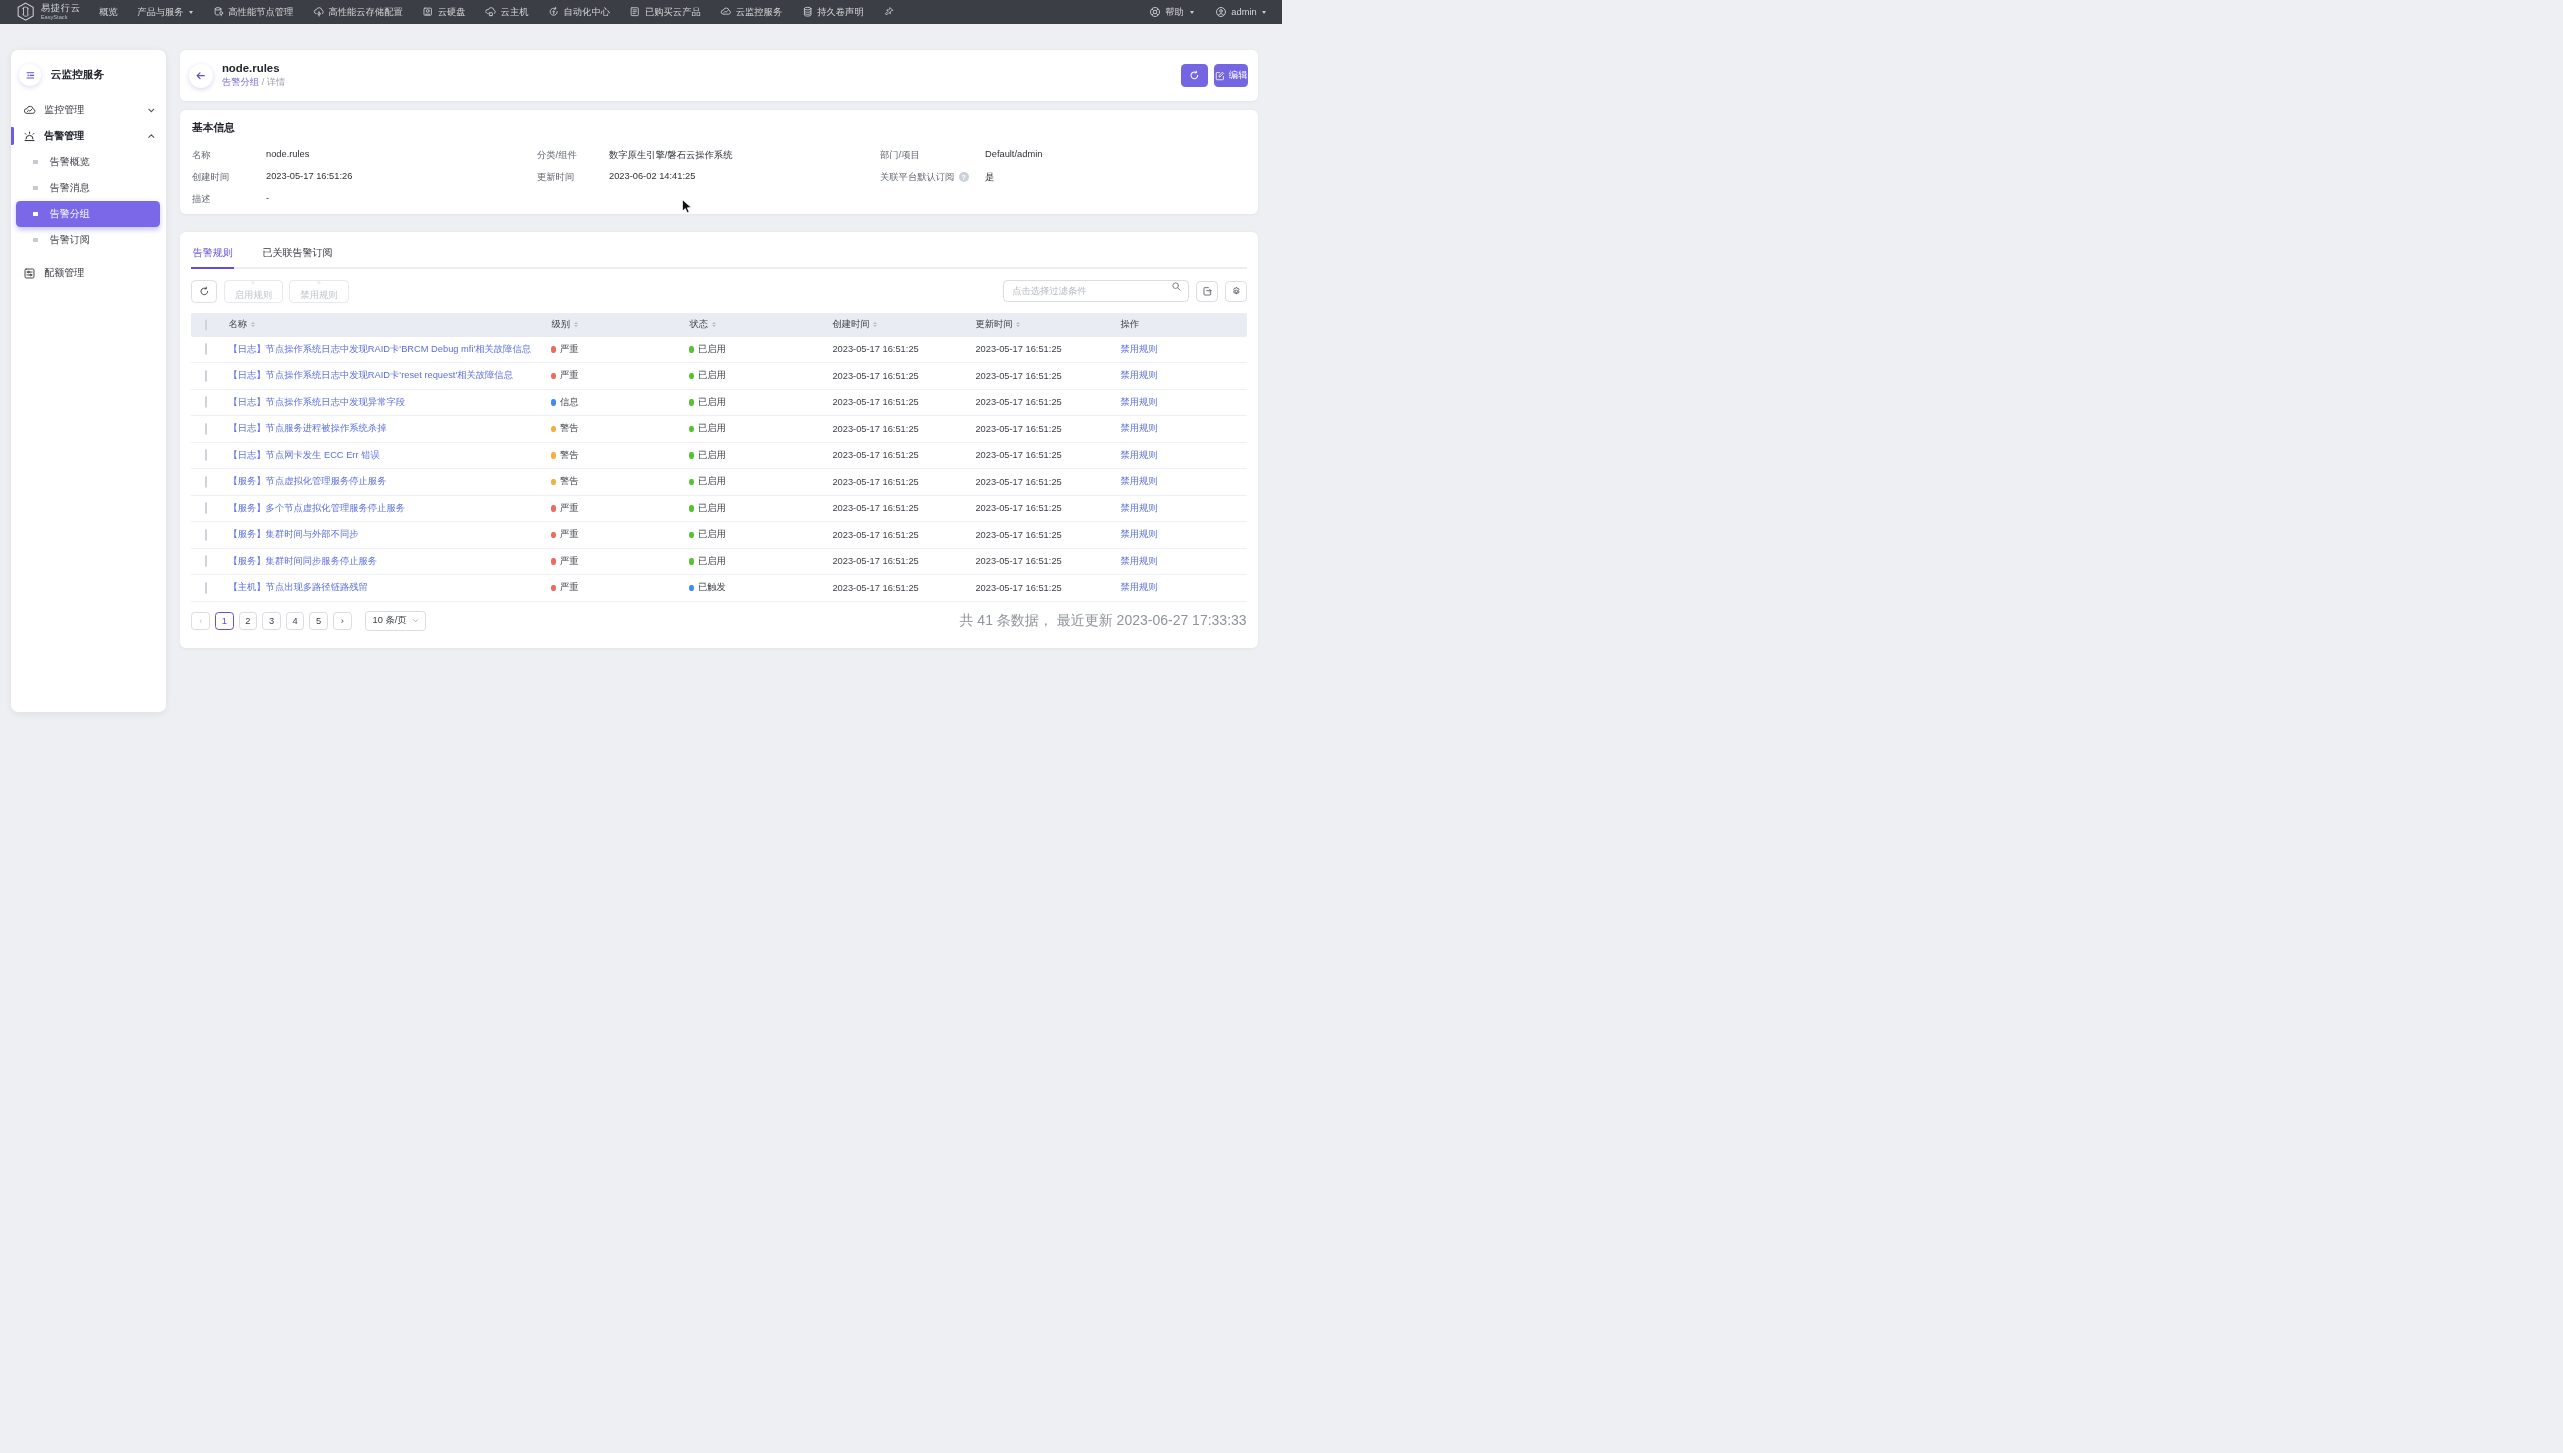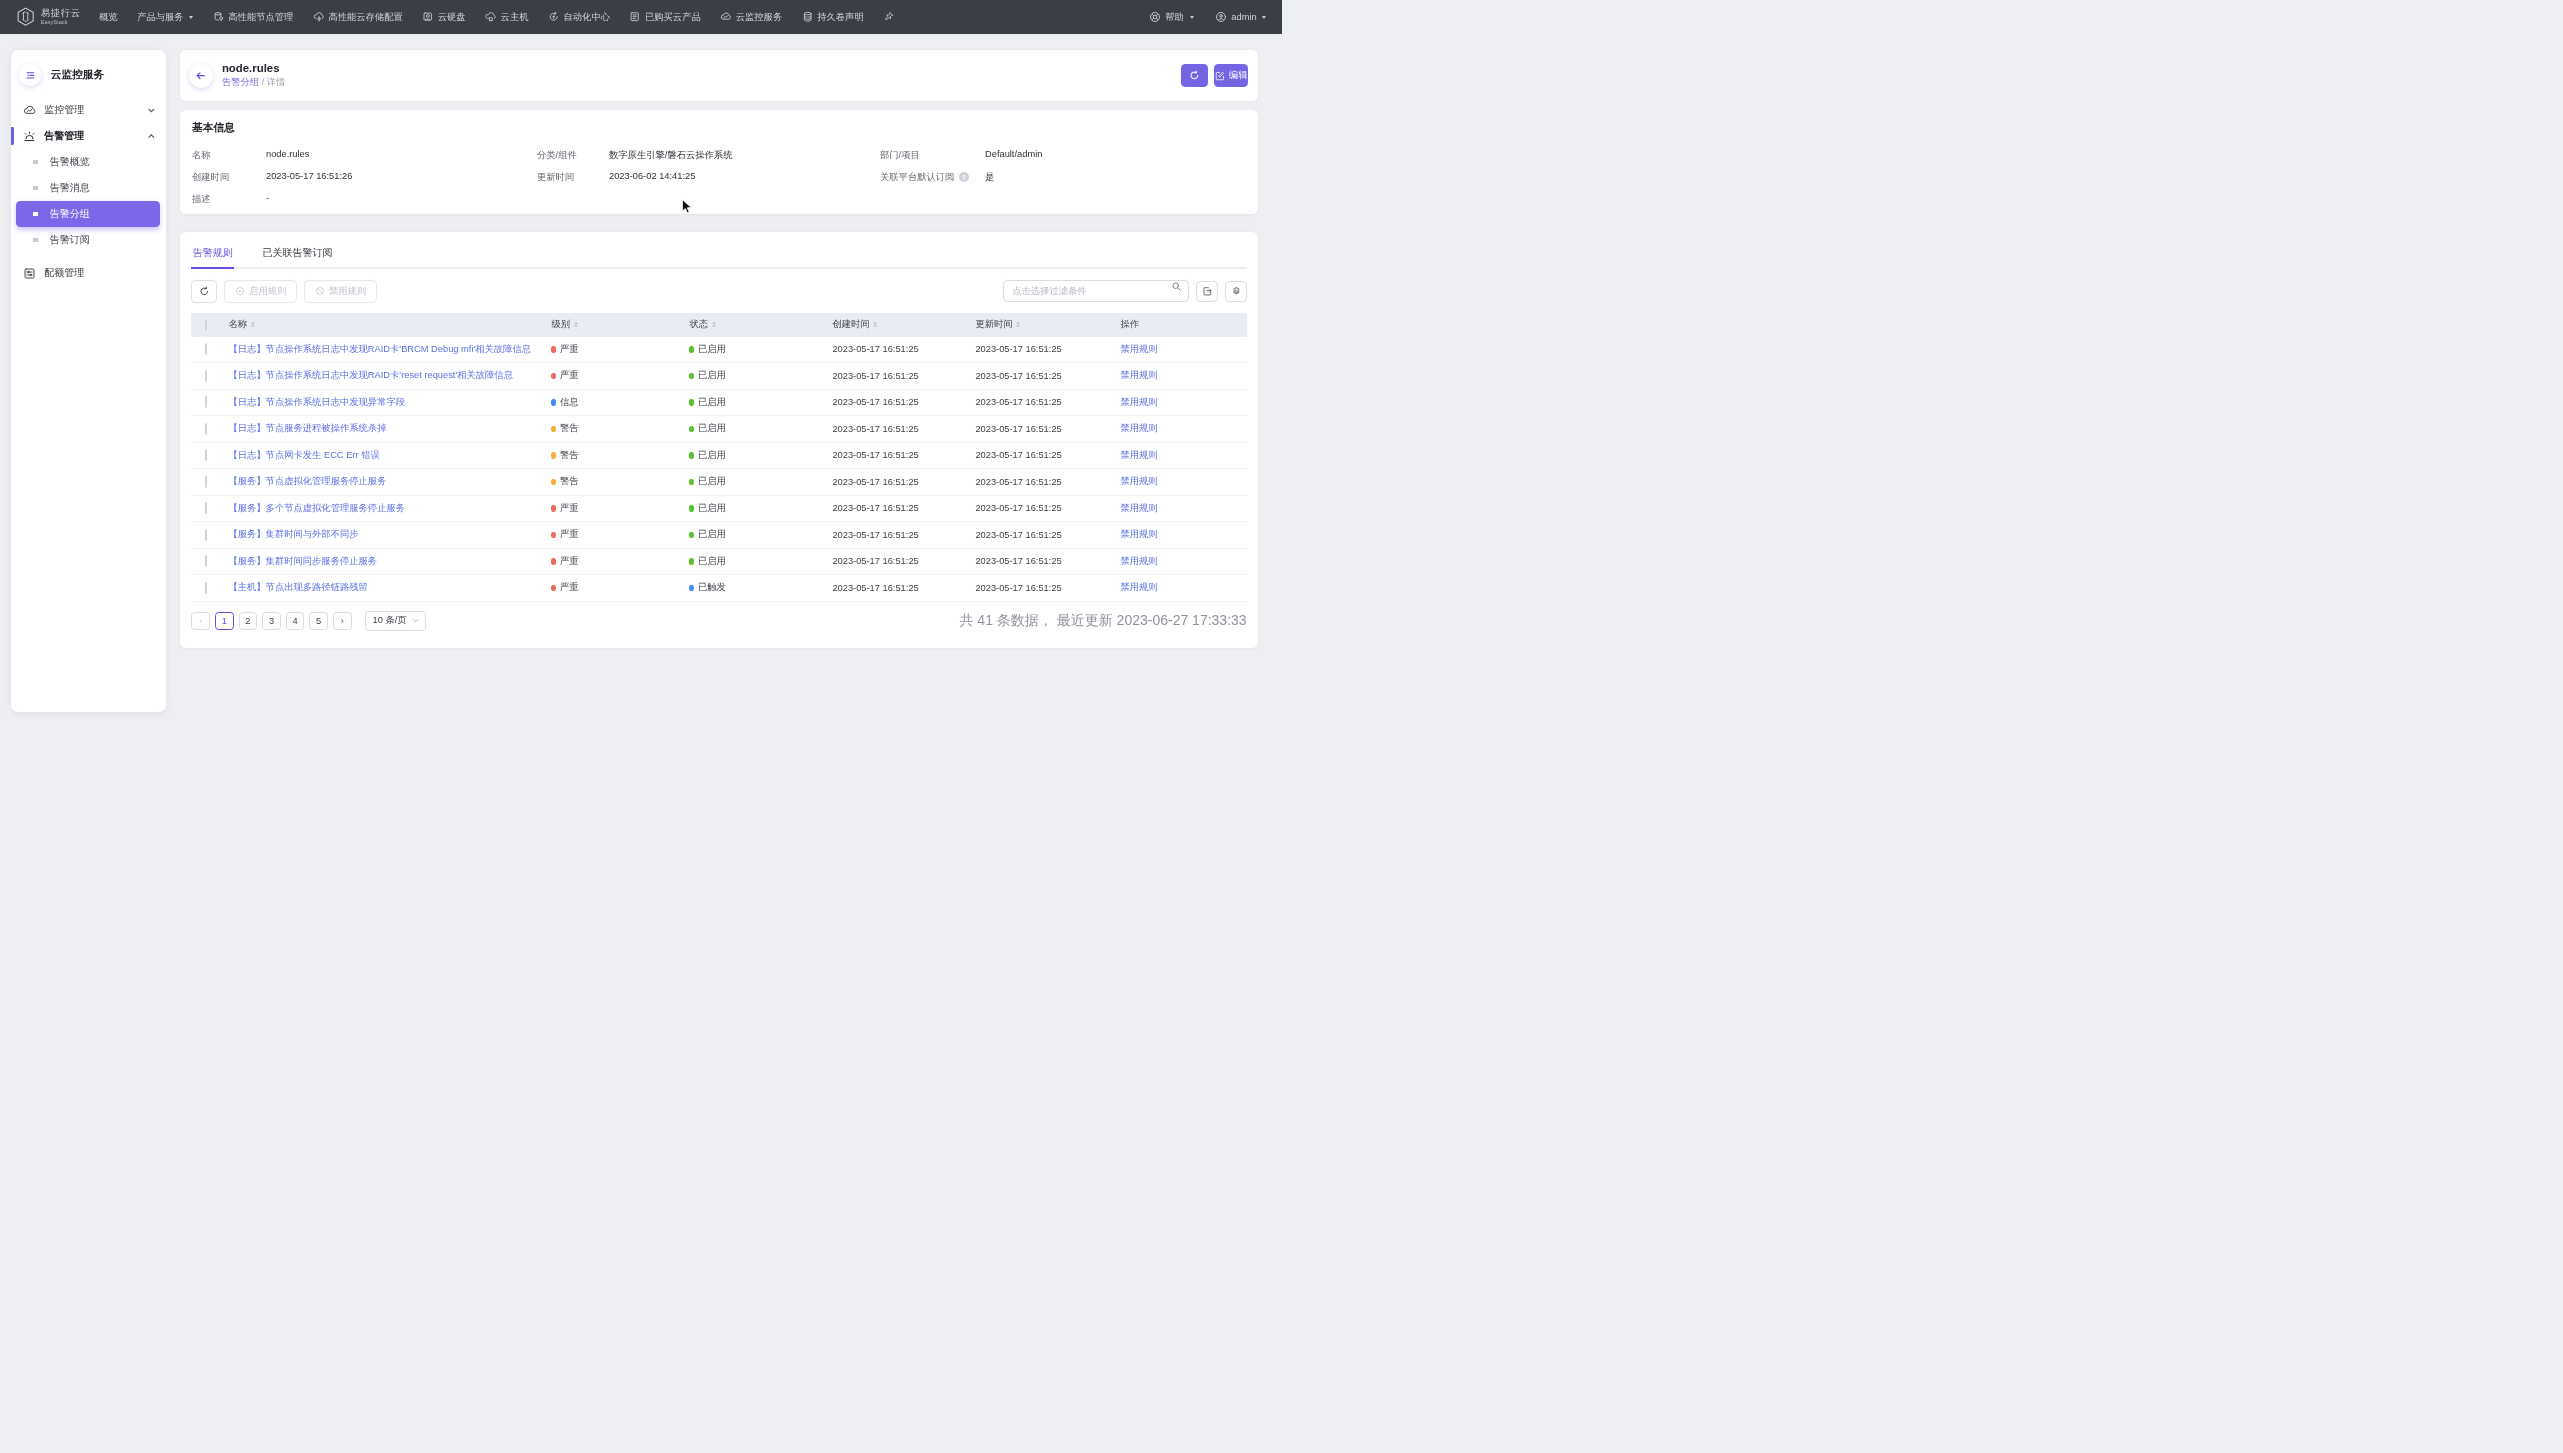--- a/index.html
+++ b/index.html
@@ -1,21 +1,21 @@
 <!DOCTYPE html>
 <html style="font-size:11.4px"><head>
 <meta charset="utf-8">
 <style>
   * { margin:0; padding:0; box-sizing:border-box; }
   html,body { width:1282px; height:727px; overflow:hidden; }
   body { font-family:"Liberation Sans","DejaVu Sans",sans-serif; background:#edeff3; color:#2e3138; position:relative; }
   svg { display:block; }
 
   
-  .topnav { position:absolute; left:0; top:0; width:1282px; height:34px; background:#3b3e44; display:flex; align-items:center; padding:0 15.7px; color:#d4d6d9; font-size:9.3px; }
+  .topnav { position:absolute; left:0; top:0; width:1282px; height:24px; background:#3b3e44; display:flex; align-items:center; padding:0 15.7px; color:#d4d6d9; font-size:9.3px; }
   .brand { display:flex; align-items:center; gap:5.7px; margin-right:18.6px; }
   .brand-text { display:flex; flex-direction:column; line-height:1.05; }
   .brand-zh { font-size:9.3px; letter-spacing:0.7px; }
   .brand-en { font-size:5.7px; color:#b9bbc0; }
   .nav-item { display:flex; align-items:center; gap:4.3px; margin-right:19.3px; white-space:nowrap; cursor:pointer; }
   .nav-item .caret { width:0; height:0; border-left:2.9px solid transparent; border-right:2.9px solid transparent; border-top:3.6px solid #c9cbd0; margin-left:1.4px; }
   .nav-right { margin-left:auto; display:flex; align-items:center; gap:21.5px; }
   .nav-ico { color:#cfd1d5; }
 
   
@@ -60,21 +60,21 @@
   .flabel.w-lg { width:105px; }
   .fvalue { color:#2e3138; }
   .qmark { width:10px; height:10px; border-radius:50%; background:#ccd1d9; color:#fff; font-size:7.2px; font-weight:bold; display:inline-flex; align-items:center; justify-content:center; }
 
   
   .table-card { top:232px; height:416px; padding:0 11.4px; }
   .tabs { display:flex; gap:27px; border-bottom:2.1px solid #ededf1; padding-top:8.6px; }
   .tab { font-size:10px; padding:5.7px 1.4px 6.4px; color:#33363c; cursor:pointer; margin-bottom:-2.1px; border-bottom:2.1px solid transparent; }
   .tab.active { color:#6553e0; border-bottom-color:#5f4ee0; }
   .toolbar { display:flex; align-items:center; margin-top:11.4px; gap:6.4px; }
-  .btn-outline { height:23px; border:0.7px solid #dcdfe4; background:#fff; border-radius:4.3px; display:flex; align-items:center; justify-content:center; gap:4.3px; font-size:9.3px; color:#3c3f46; cursor:pointer; font-family:inherit; }
+  .btn-outline { height:23px; border:0.7px solid #dcdfe4; background:#fff; border-radius:4.3px; display:flex; align-items:center; justify-content:center; gap:4.3px; font-size:9.3px; color:#3c3f46; cursor:pointer; font-family:inherit;flex-direction:column; }
   .btn-sq { width:26px; }
   .btn-disabled { color:#c0c4cb; border-color:#e7e9ed; cursor:not-allowed; padding:0 10px; }
   .toolbar-right { margin-left:auto; display:flex; align-items:center; gap:7.2px; }
   .filter-box { width:186px; height:22px; border:0.7px solid #d9dce1; border-radius:4.3px; display:flex; padding:0 6.4px 0 7.9px; color:#aeb2ba; }
   .filter-box input { border:none; outline:none; flex:1; font-size:9.3px; color:#3c3f46; font-family:inherit; background:transparent; }
   .filter-box input::placeholder { color:#b4b8c0; }
   .icon-btn { width:21.5px; height:21.5px; border:0.7px solid #d9dce1; background:#fff; border-radius:4.3px; display:flex; align-items:center; justify-content:center; color:#4b4e55; cursor:pointer; }
 
   
   .tbl { margin-top:10px; }

